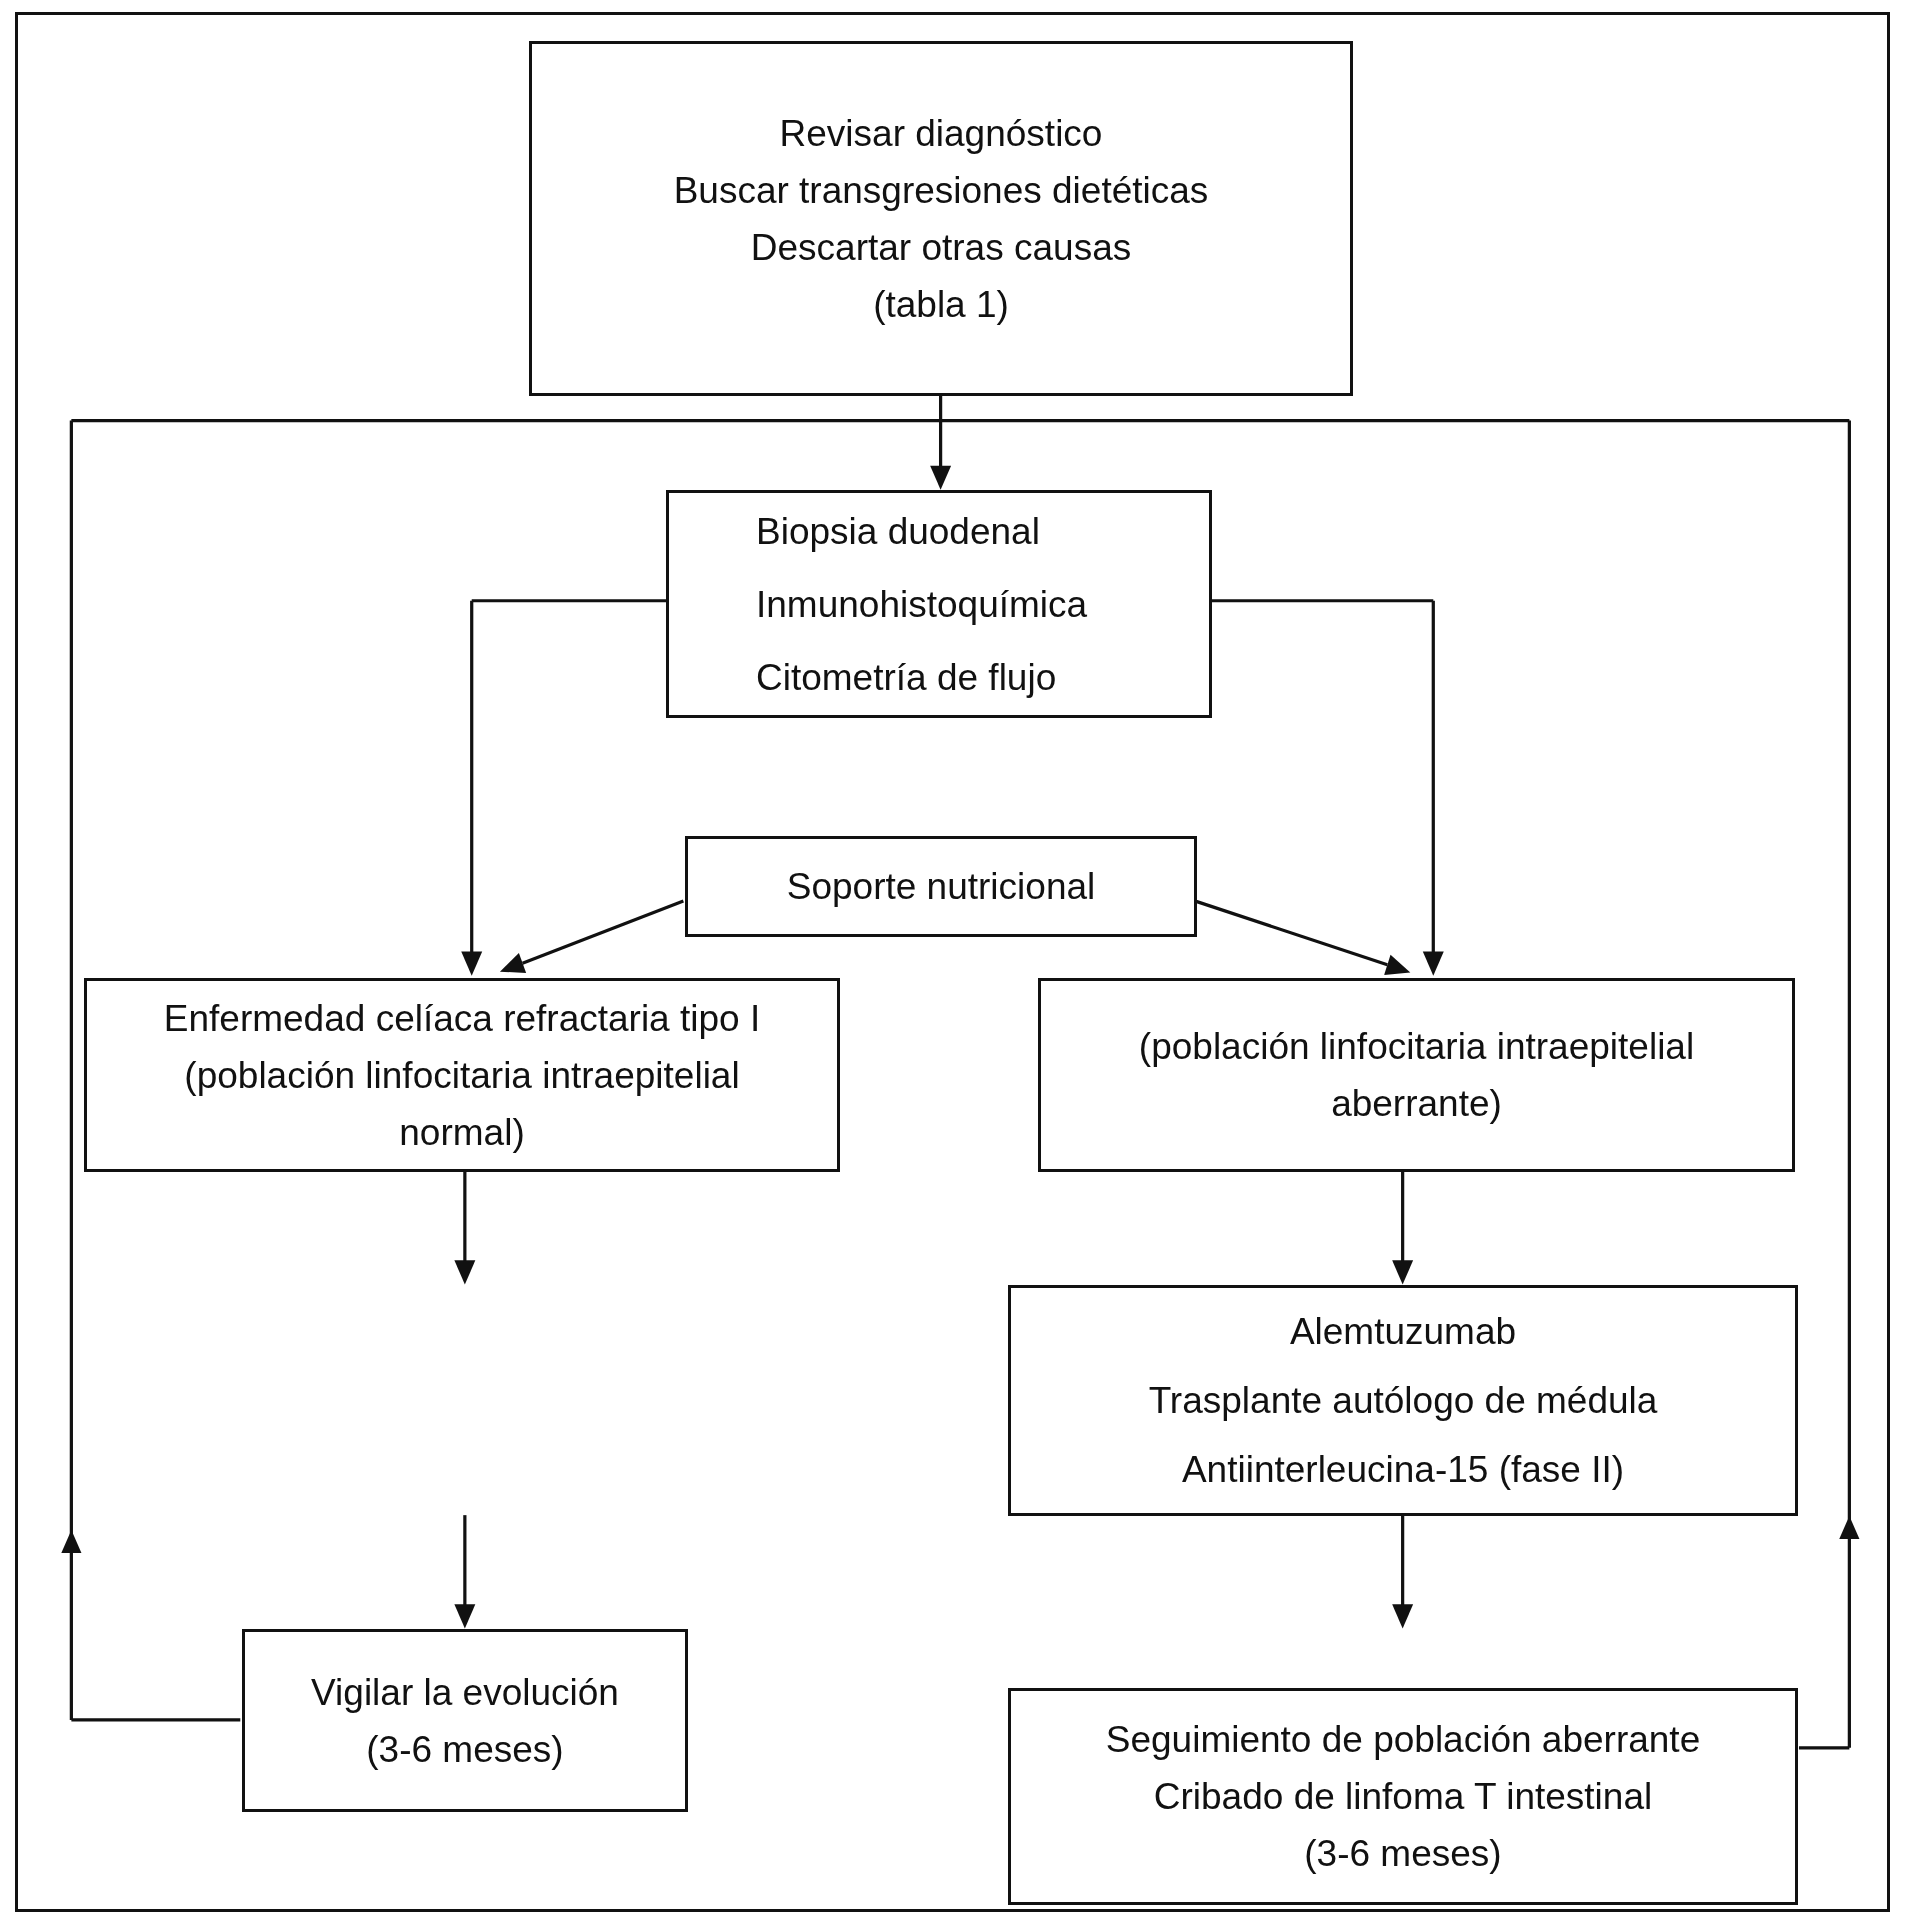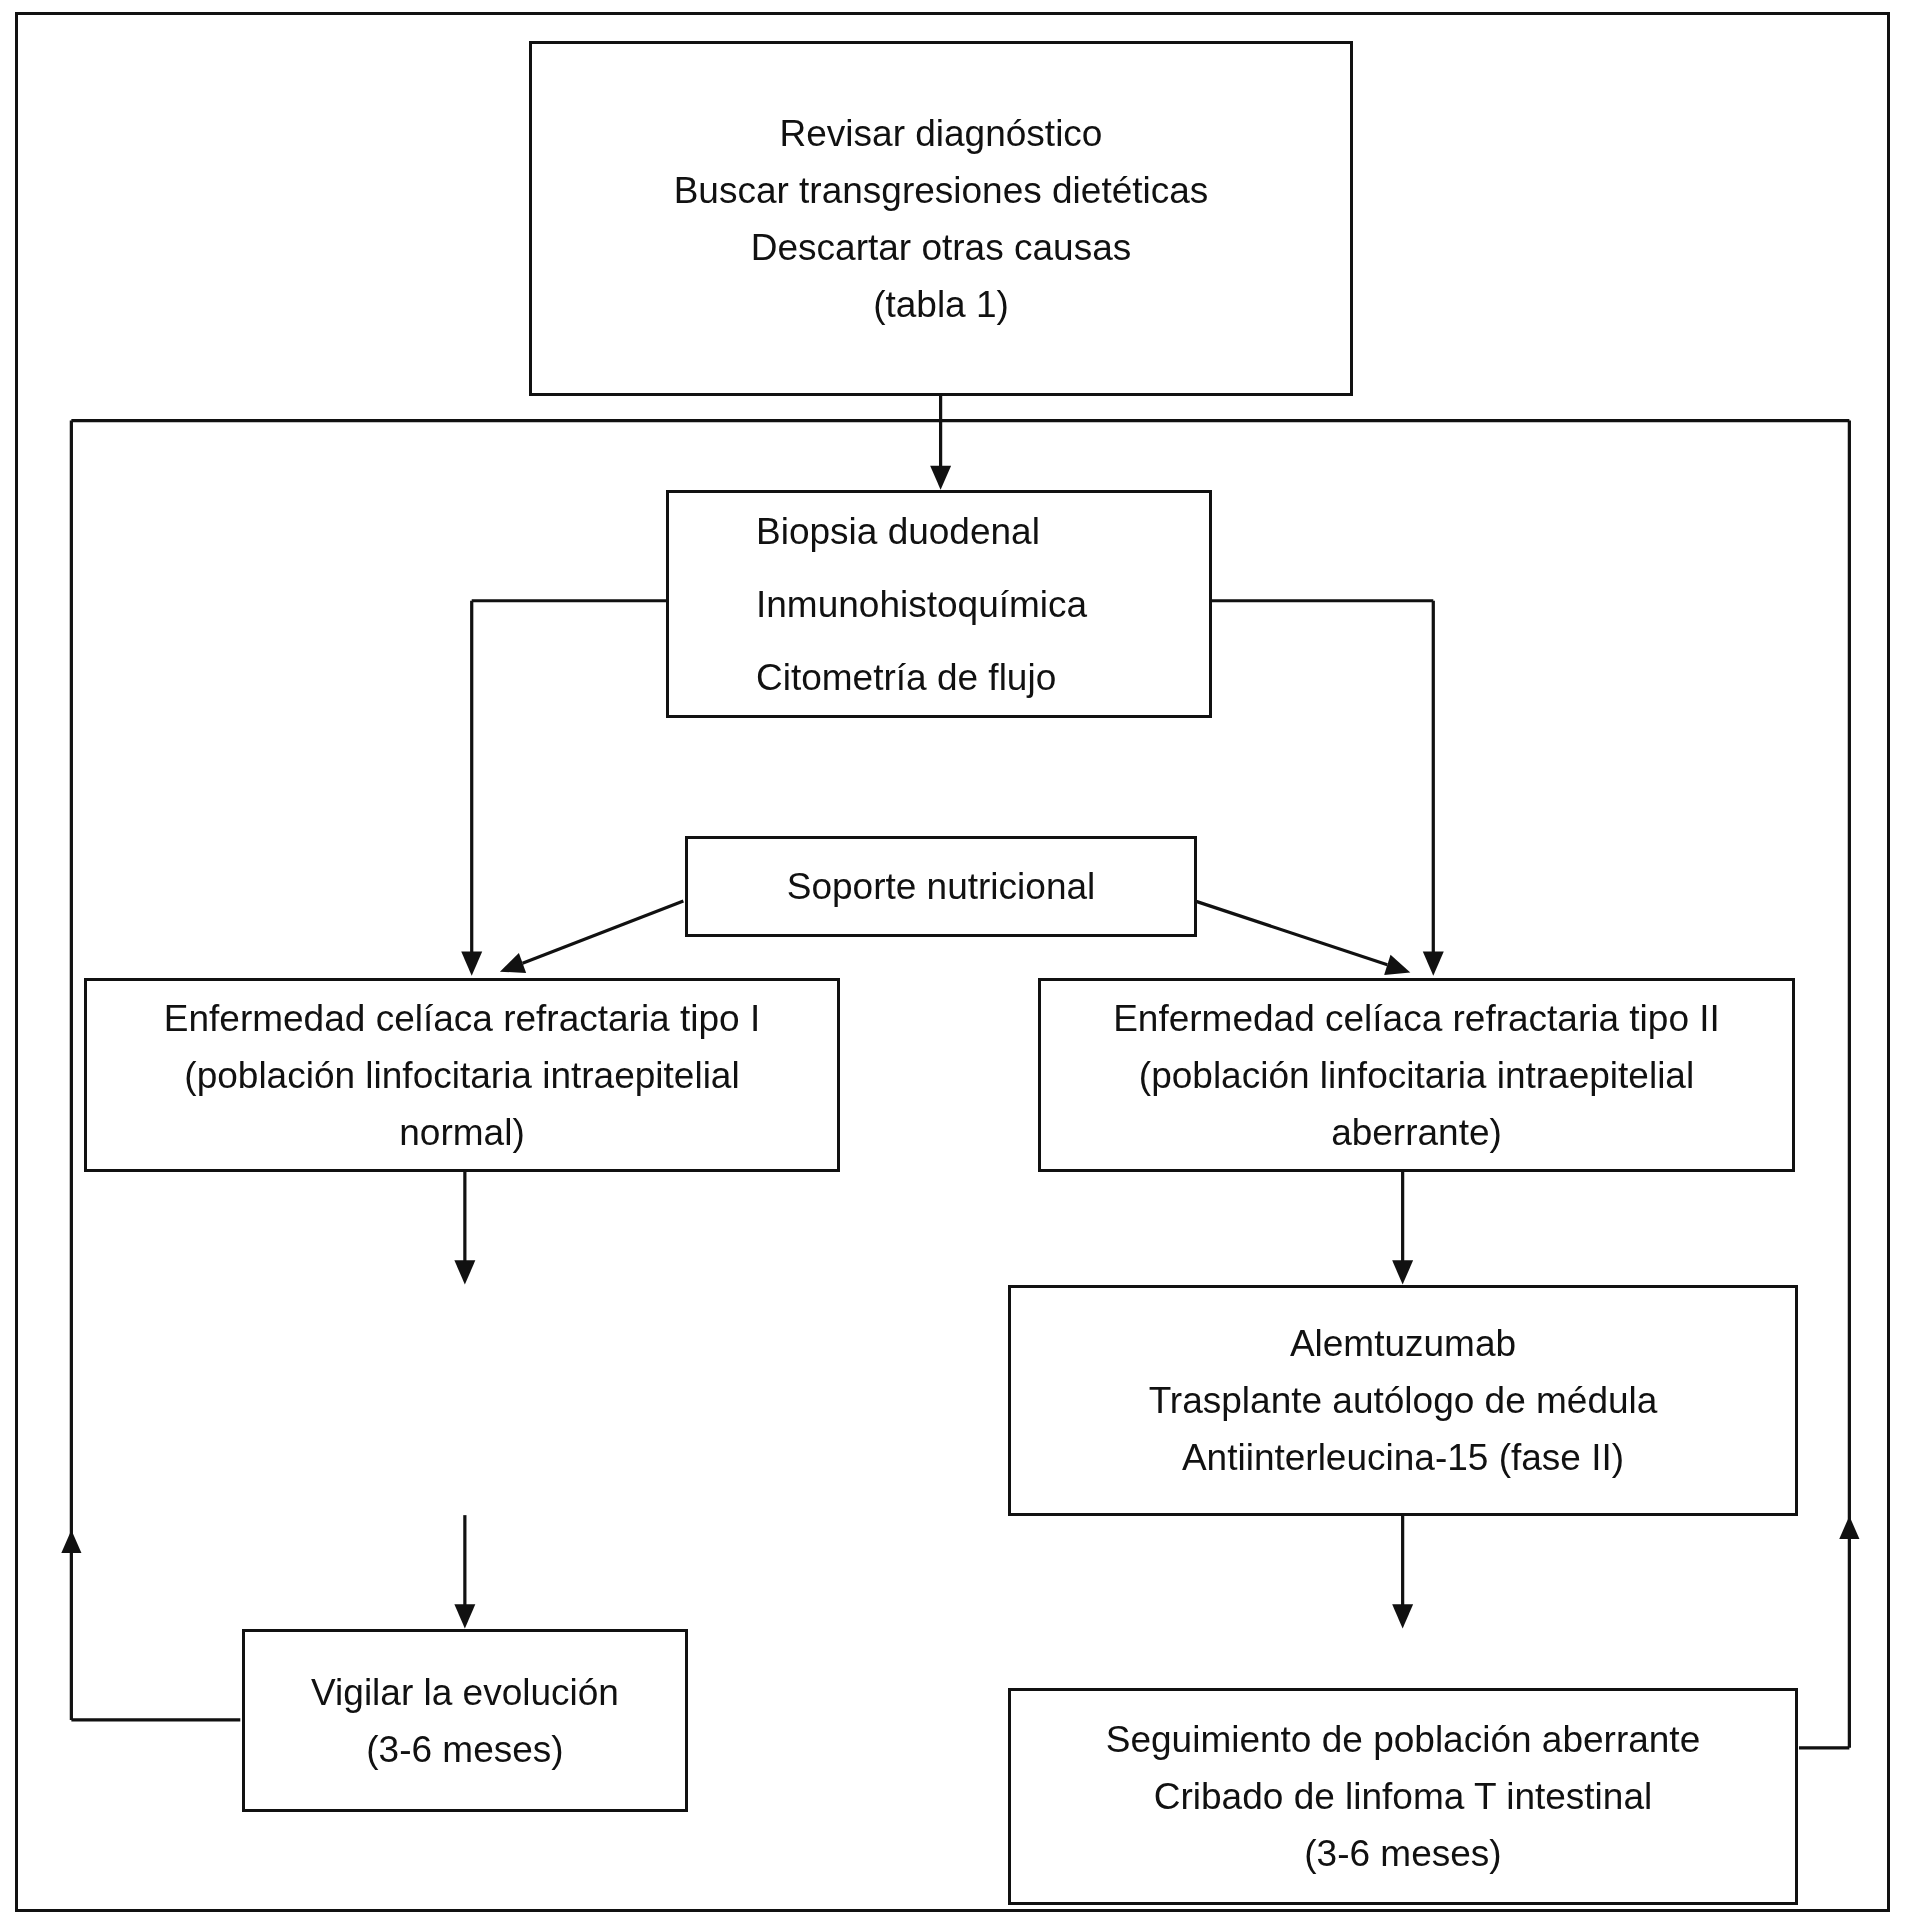--- a/index.html
+++ b/index.html
@@ -53,21 +53,21 @@
     text-align: left;
     gap: 16px;
   }
   
   .b-revisar     { left: 529px; top: 41px;  width: 824px; height: 355px; }
   .b-biopsia     { left: 666px; top: 490px; width: 546px; height: 228px; padding-left: 87px; }
   .b-soporte     { left: 685px; top: 836px; width: 512px; height: 101px; }
   .b-tipo1       { left: 84px;  top: 978px; width: 756px; height: 194px; }
   .b-tipo2       { left: 1038px; top: 978px; width: 757px; height: 194px; }
   .b-corticoides { left: 242px;  top: 1285px; width: 446px; height: 231px; padding-left: 117px; }
-  .b-alemtuzumab { left: 1008px; top: 1285px; width: 790px; height: 231px; }
+  .b-alemtuzumab { left: 1008px; top: 1285px; width: 790px; height: 231px; gap: 12px; }
   .b-vigilar     { left: 242px;  top: 1629px; width: 446px; height: 183px; }
   .b-seguimiento { left: 1008px; top: 1688px; width: 790px; height: 217px; }
 </style>
 </head>
 <body>
 
 <div id="diagram">
 
   <div class="outer-border"></div>
 
@@ -132,21 +132,20 @@
     <div>Soporte nutricional</div>
   </div>
 
   <div class="box b-tipo1">
     <div>Enfermedad celíaca refractaria tipo I</div>
     <div>(población linfocitaria intraepitelial</div>
     <div>normal)</div>
   </div>
 
   <div class="box b-tipo2">
-    <div>Enfermedad celíaca refractaria tipo II</div>
     <div>(población linfocitaria intraepitelial</div>
     <div>aberrante)</div>
   </div>
 
 
   <div class="box b-alemtuzumab">
     <div>Alemtuzumab</div>
     <div>Trasplante autólogo de médula</div>
     <div>Antiinterleucina-15 (fase II)</div>
   </div>

